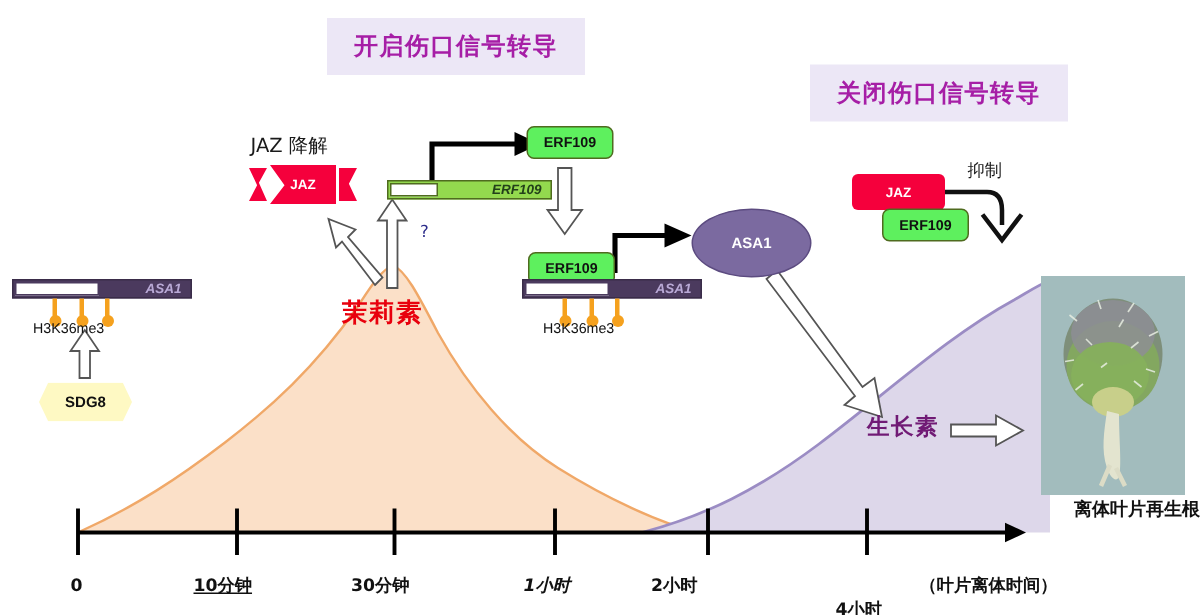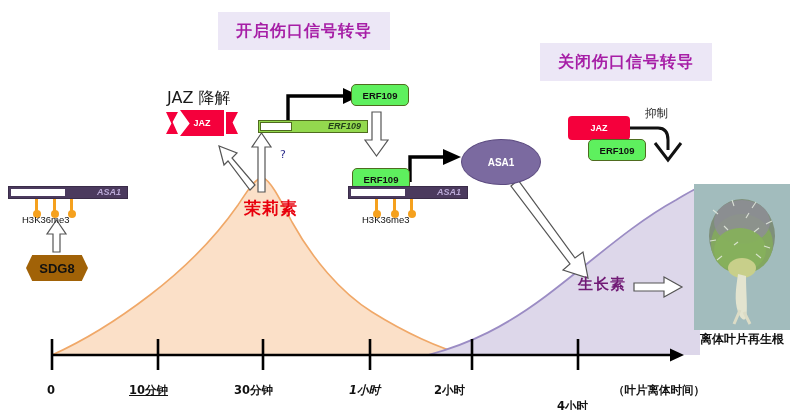--- a/index.html
+++ b/index.html
@@ -37,37 +37,37 @@
   }
   .jazbox{
     position:absolute;background:#f5003c;border-radius:3px;
     color:#ffffff;font-size:9px;font-weight:bold;display:flex;align-items:center;justify-content:center;
   }
   .oval{
     position:absolute;background:#7b6aa0;border:1.5px solid #5c4b80;border-radius:50%;
     color:#ffffff;font-size:10px;font-weight:bold;display:flex;align-items:center;justify-content:center;
   }
   .sdg8{
-    position:absolute;background:#a16207;
+    position:absolute;background:#fef9c3;
     clip-path:polygon(10% 0,90% 0,100% 50%,90% 100%,10% 100%,0 50%);
-    color:#111;font-size:13px;font-weight:bold;display:flex;align-items:center;justify-content:center;
+    color:#111;font-size:10px;font-weight:bold;display:flex;align-items:center;justify-content:center;
   }
 
   .lbl{position:absolute;white-space:nowrap;font-family:"DejaVu Sans",sans-serif;}
-  .lbl-jazdeg{font-size:16px;color:#1a1a1a;font-weight:normal;}
+  .lbl-jazdeg{font-size:13px;color:#1a1a1a;font-weight:normal;}
   .lbl-inhibit{font-size:11.5px;color:#1a1a1a;}
-  .lbl-jasmonate{font-size:17px;color:#e8000d;font-weight:bold;letter-spacing:1px;margin-left:16px;}
+  .lbl-jasmonate{font-size:17px;color:#e8000d;font-weight:bold;letter-spacing:1px;}
   .lbl-auxin{font-size:15px;color:#701a75;font-weight:bold;letter-spacing:1px;}
   .lbl-q{font-size:11px;color:#2c2c8a;}
 
   .tick-label{position:absolute;font-size:11.5px;font-weight:bold;color:#111;white-space:nowrap;font-family:"DejaVu Sans",sans-serif;}
 
   .photo-cap{
     position:absolute;font-size:12px;font-weight:bold;color:#111;
-    font-family:"DejaVu Sans",sans-serif;white-space:nowrap;
+    font-family:"DejaVu Sans",sans-serif;white-space:nowrap;padding-left:16px;
   }
   svg.layer{position:absolute;left:0;top:0;width:800px;height:410px;pointer-events:none;}
 </style>
 </head>
 <body>
 
 <div id="stage">
 
 
   <div class="abs banner" style="left:540px;top:43px;width:172px;height:38px;font-size:16px;">关闭伤口信号转导</div>

